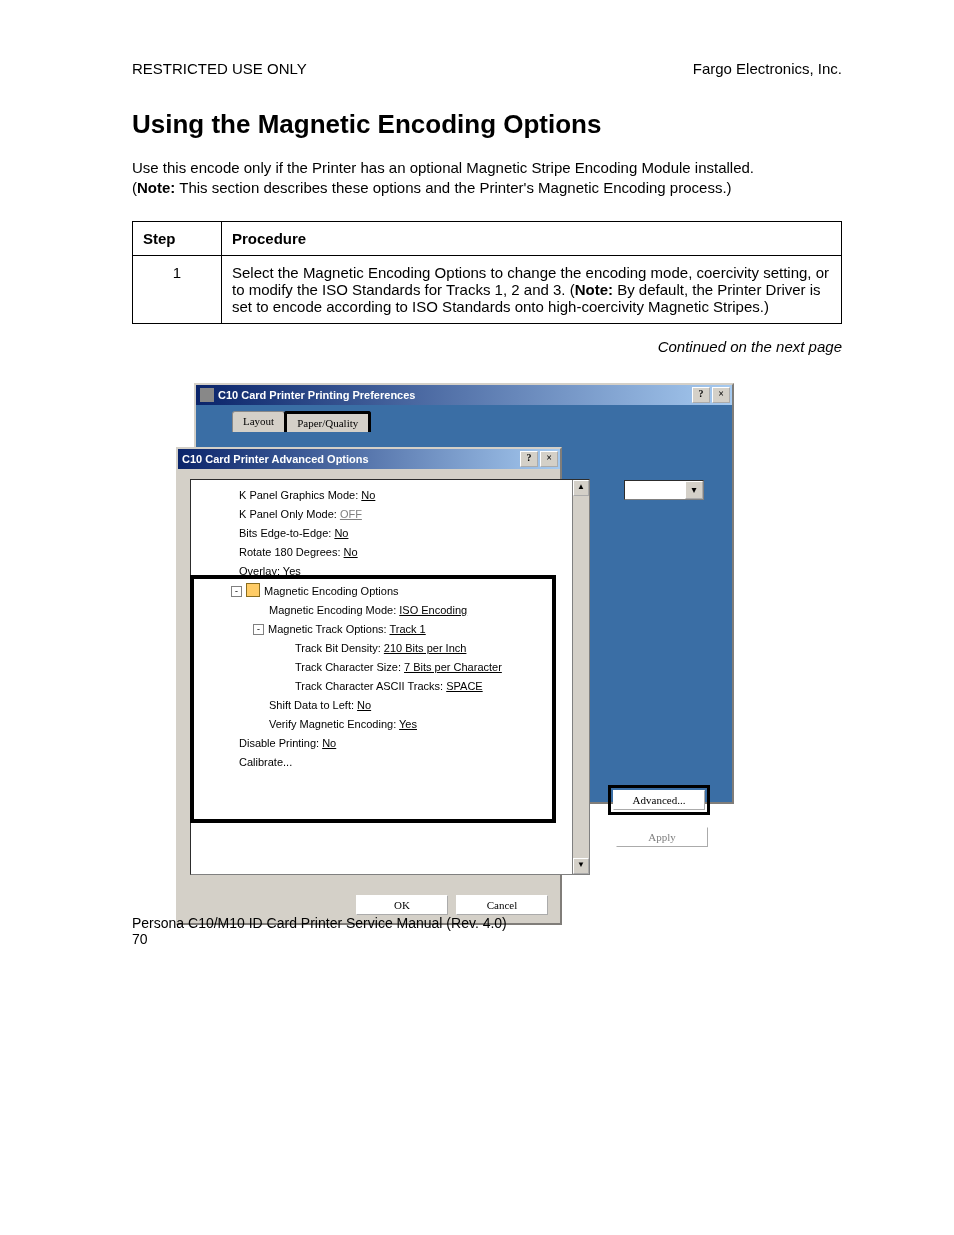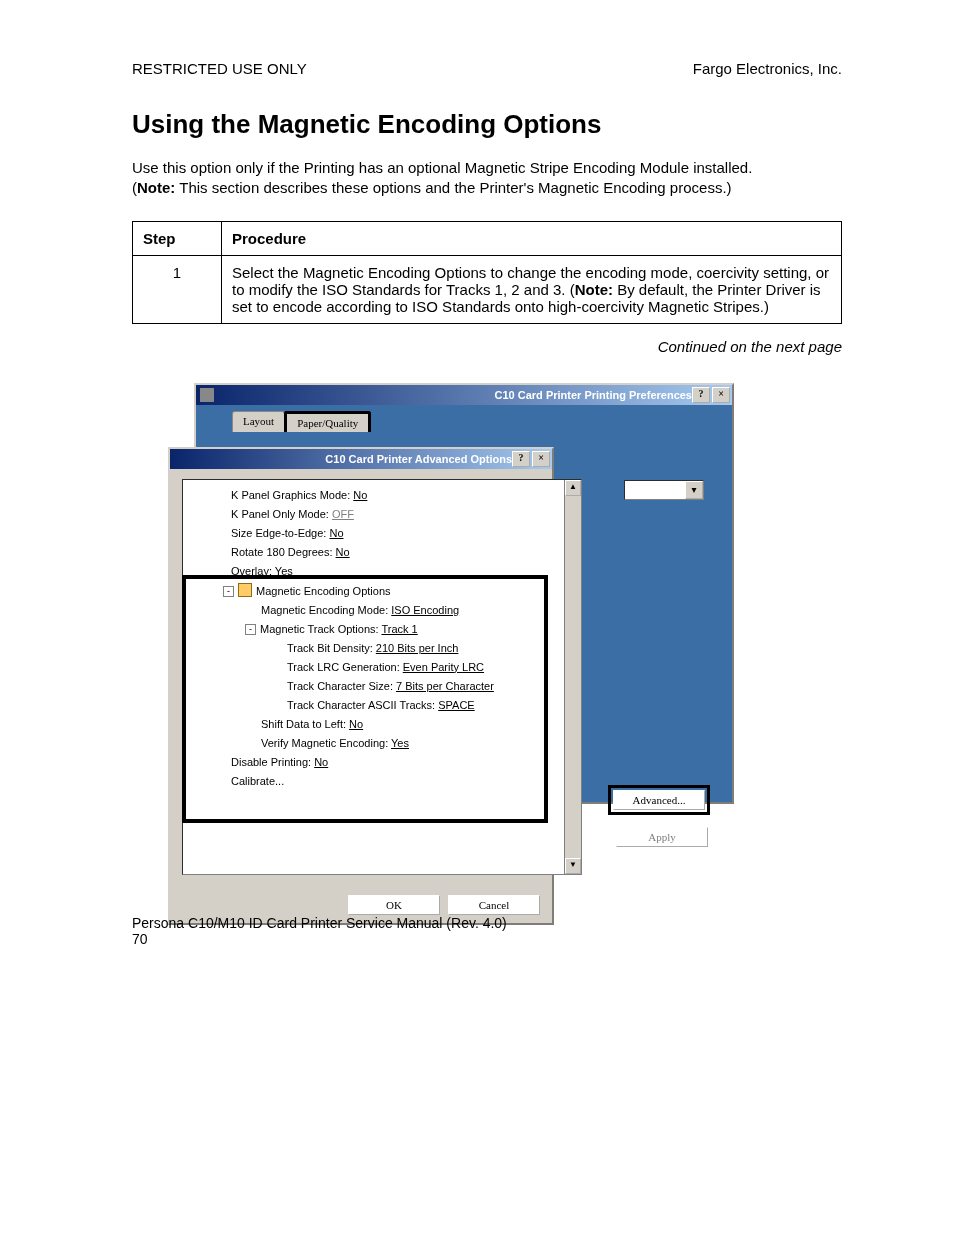--- a/index.html
+++ b/index.html
@@ -77,21 +77,21 @@
     background: linear-gradient(90deg,#0a246a,#a6caf0);
     color: #fff;
     font: bold 11px Tahoma, sans-serif;
     display: flex;
     align-items: center;
     padding: 0 2px 0 4px;
   }
   .titlebar .t-icon {
     width: 14px; height: 14px; background:#888; margin-right:4px; display:inline-block;
   }
-  .titlebar .t-text { flex:1;text-align:right; }
+  .titlebar .t-text { flex:1; }
   .titlebar .t-btns { display:flex; gap:2px; }
   .titlebar .t-btn {
     width:16px; height:14px; background:#d4d0c8; border:1px outset #fff;
     font: bold 10px Tahoma; color:#000; text-align:center; line-height:12px;
   }
   .outer-body {
     padding: 6px 10px 10px 10px;
   }
   .tabs-row {
     display:flex;
@@ -126,21 +126,21 @@
     padding:3px 10px; min-width:70px; text-align:center; display:inline-block;
   }
   .btn.disabled { color:#808080; }
   .btn-apply {
     position:absolute; right:24px; top:442px;
   }
 
   
   .win-inner {
     position:absolute;
-    left:4px; top:64px;
+    left:12px; top:64px;
     width:386px; height:478px;
     background:#d4d0c8;
     border:2px outset #d4d0c8;
     box-sizing:border-box;
   }
   .win-inner .titlebar { background: linear-gradient(90deg,#0a246a,#a6caf0); }
   .tree-area {
     position:absolute;
     left:12px; top:30px;
     width:400px; height:396px;
@@ -201,21 +201,21 @@
 
 <div class="page">
   <div class="hdr">
     <span>RESTRICTED USE ONLY</span>
     <span>Fargo Electronics, Inc.</span>
   </div>
 
   <h1>Using the Magnetic Encoding Options</h1>
 
   <p class="intro">
-    <span>Use this option only if the Printing has an optional Magnetic Stripe Encoding Module installed.</span>
+    <span>Use this encode only if the Printer has an optional Magnetic Stripe Encoding Module installed.</span>
     <br>
     <span>(</span><b>Note:</b><span>  This section describes these options and the Printer's Magnetic Encoding process.)</span>
   </p>
 
   <table class="proc">
     <tbody>
         <tr>
       <th style="width:68px">Step</th>
       <th>Procedure</th>
     </tr>
@@ -261,28 +261,27 @@
         <span class="t-btns">
           <span class="t-btn">?</span>
           <span class="t-btn">×</span>
         </span>
       </div>
 
       <div class="tree-area">
         <div class="tree">
           <div class="row lvl1"><span>K Panel Graphics Mode: </span><span class="val">No</span></div>
           <div class="row lvl1"><span>K Panel Only Mode: </span><span class="dim">OFF</span></div>
-          <div class="row lvl1"><span>Size Edge-to-Edge: </span><span class="val">No</span></div>
+          <div class="row lvl1"><span>Bits Edge-to-Edge: </span><span class="val">No</span></div>
           <div class="row lvl1"><span>Rotate 180 Degrees: </span><span class="val">No</span></div>
           <div class="row lvl1"><span>Overlay: </span><span class="val">Yes</span></div>
           <div class="row lvl1b"><span class="box">-</span><span class="ficon"></span><span>Magnetic Encoding Options</span></div>
           <div class="row lvl2"><span>Magnetic Encoding Mode: </span><span class="val">ISO Encoding</span></div>
           <div class="row lvl2" style="padding-left:42px"><span class="box">-</span><span>Magnetic Track Options: </span><span class="val">Track 1</span></div>
           <div class="row lvl3"><span>Track Bit Density: </span><span class="val">210 Bits per Inch</span></div>
-          <div class="row lvl3"><span>Track LRC Generation: </span><span class="val">Even Parity LRC</span></div>
           <div class="row lvl3"><span>Track Character Size: </span><span class="val">7 Bits per Character</span></div>
           <div class="row lvl3"><span>Track Character ASCII Tracks: </span><span class="val">SPACE</span></div>
           <div class="row lvl2"><span>Shift Data to Left: </span><span class="val">No</span></div>
           <div class="row lvl2"><span>Verify Magnetic Encoding: </span><span class="val">Yes</span></div>
           <div class="row lvl1"><span>Disable Printing: </span><span class="val">No</span></div>
           <div class="row lvl1"><span>Calibrate...</span></div>
         </div>
         <div class="tree-scroll">
           <div class="sb-btn sb-up">▲</div>
           <div class="sb-btn sb-down">▼</div>

